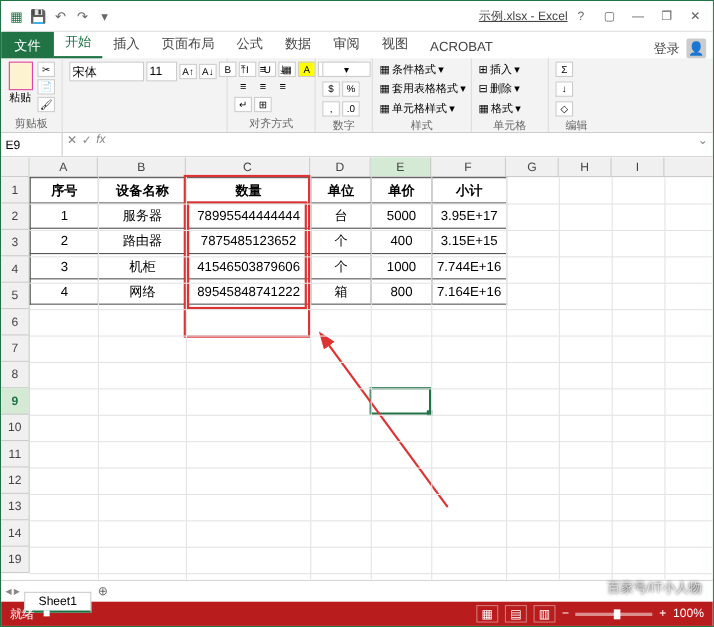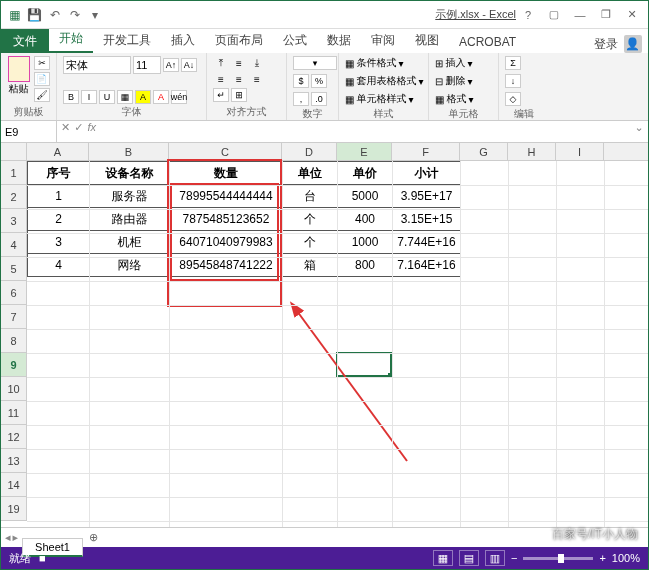--- a/index.html
+++ b/index.html
@@ -76,21 +76,21 @@
 
 .arrow-svg { position: absolute; pointer-events: none; }
 
 
 .sheettabs { height: 20px; background: #fff; border-top: 1px solid #ccc; display: flex; align-items: center; font-size: 11px; }
 .sheetnav { display: flex; gap: 2px; padding: 0 4px; color: #888; }
 .sheet-tab { padding: 2px 12px; background: #fff; border: 1px solid #ccc; border-bottom: 2px solid #217346; margin-bottom:-1px;margin-top:19px; }
 .sheet-add { padding: 0 6px; color: #666; }
 
 
-.statusbar { height: 22px; background: #4c1d95; color: #fff; display: flex; align-items: center; font-size: 11px; padding: 0 8px; }
+.statusbar { height: 22px; background: #b91c1c; color: #fff; display: flex; align-items: center; font-size: 11px; padding: 0 8px; }
 .statusbar .left { display: flex; align-items: center; gap: 8px; }
 .statusbar .right { margin-left: auto; display: flex; align-items: center; gap: 6px; }
 .view-btn { width: 20px; height: 16px; border: 1px solid rgba(255,255,255,0.4); display: flex; align-items: center; justify-content: center; }
 .zoom-slider { width: 70px; height: 3px; background: rgba(255,255,255,0.5); position: relative; }
 .zoom-slider::after { content:""; position:absolute; left:50%; top:-3px; width:6px; height:9px; background:#fff; }
 .watermark { position: absolute; right: 10px; bottom: 26px; color: rgba(255,255,255,0.6); font-size: 12px; text-shadow: 0 0 3px #000; }
 </style>
 </head>
 <body>
 
@@ -108,21 +108,20 @@
     <span class="win-btn">▢</span>
     <span class="win-btn">—</span>
     <span class="win-btn">❐</span>
     <span class="win-btn close">✕</span>
   </div>
 </div>
 
 <div class="tabstrip">
   <div class="file-tab">文件</div>
   <div class="ribbon-tab active">开始</div>
-  <div class="ribbon-tab">开发工具</div>
   <div class="ribbon-tab">插入</div>
   <div class="ribbon-tab">页面布局</div>
   <div class="ribbon-tab">公式</div>
   <div class="ribbon-tab">数据</div>
   <div class="ribbon-tab">审阅</div>
   <div class="ribbon-tab">视图</div>
   <div class="ribbon-tab">ACROBAT</div>
   <div class="tab-right">
     <span>登录</span>
     <span class="avatar">👤</span>
@@ -139,38 +138,37 @@
       <div class="mini-col">
         <span class="mini-btn">✂</span>
         <span class="mini-btn">📄</span>
         <span class="mini-btn">🖌</span>
       </div>
     </div>
     <div class="label">剪贴板</div>
   </div>
 
   <div class="rgroup" style="width:150px">
-    <div class="body" style="flex-direction:column;gap:16px">
+    <div class="body" style="flex-direction:row;gap:2px">
       <div class="font-row">
         <input class="font-select font-name" value="宋体" style="">
         <input class="font-select font-size" value="11" style="">
         <span class="mini-btn">A↑</span>
         <span class="mini-btn">A↓</span>
       </div>
       <div class="font-row">
         <span class="mini-btn">B</span>
         <span class="mini-btn">I</span>
         <span class="mini-btn">U</span>
         <span class="mini-btn">▦</span>
         <span class="mini-btn" style="background:#ff0">A</span>
         <span class="mini-btn" style="color:red">A</span>
         <span class="mini-btn">wén</span>
       </div>
     </div>
-    <div class="label">字体</div>
   </div>
 
   <div class="rgroup" style="width:80px">
     <div class="body" style="flex-direction:column;gap:2px">
       <div class="align-grid">
         <span>⤒</span>
           <span>≡</span>
           <span>⤓</span>
         <span>≡</span>
           <span>≡</span>
@@ -301,21 +299,21 @@
             <td>2</td>
             <td>路由器</td>
             <td>7875485123652</td>
             <td>个</td>
             <td>400</td>
             <td>3.15E+15</td>
           </tr>
           <tr>
             <td>3</td>
             <td>机柜</td>
-            <td>64071040979983</td>
+            <td>41546503879606</td>
             <td>个</td>
             <td>1000</td>
             <td>7.744E+16</td>
           </tr>
           <tr>
             <td>4</td>
             <td>网络</td>
             <td>89545848741222</td>
             <td>箱</td>
             <td>800</td>

